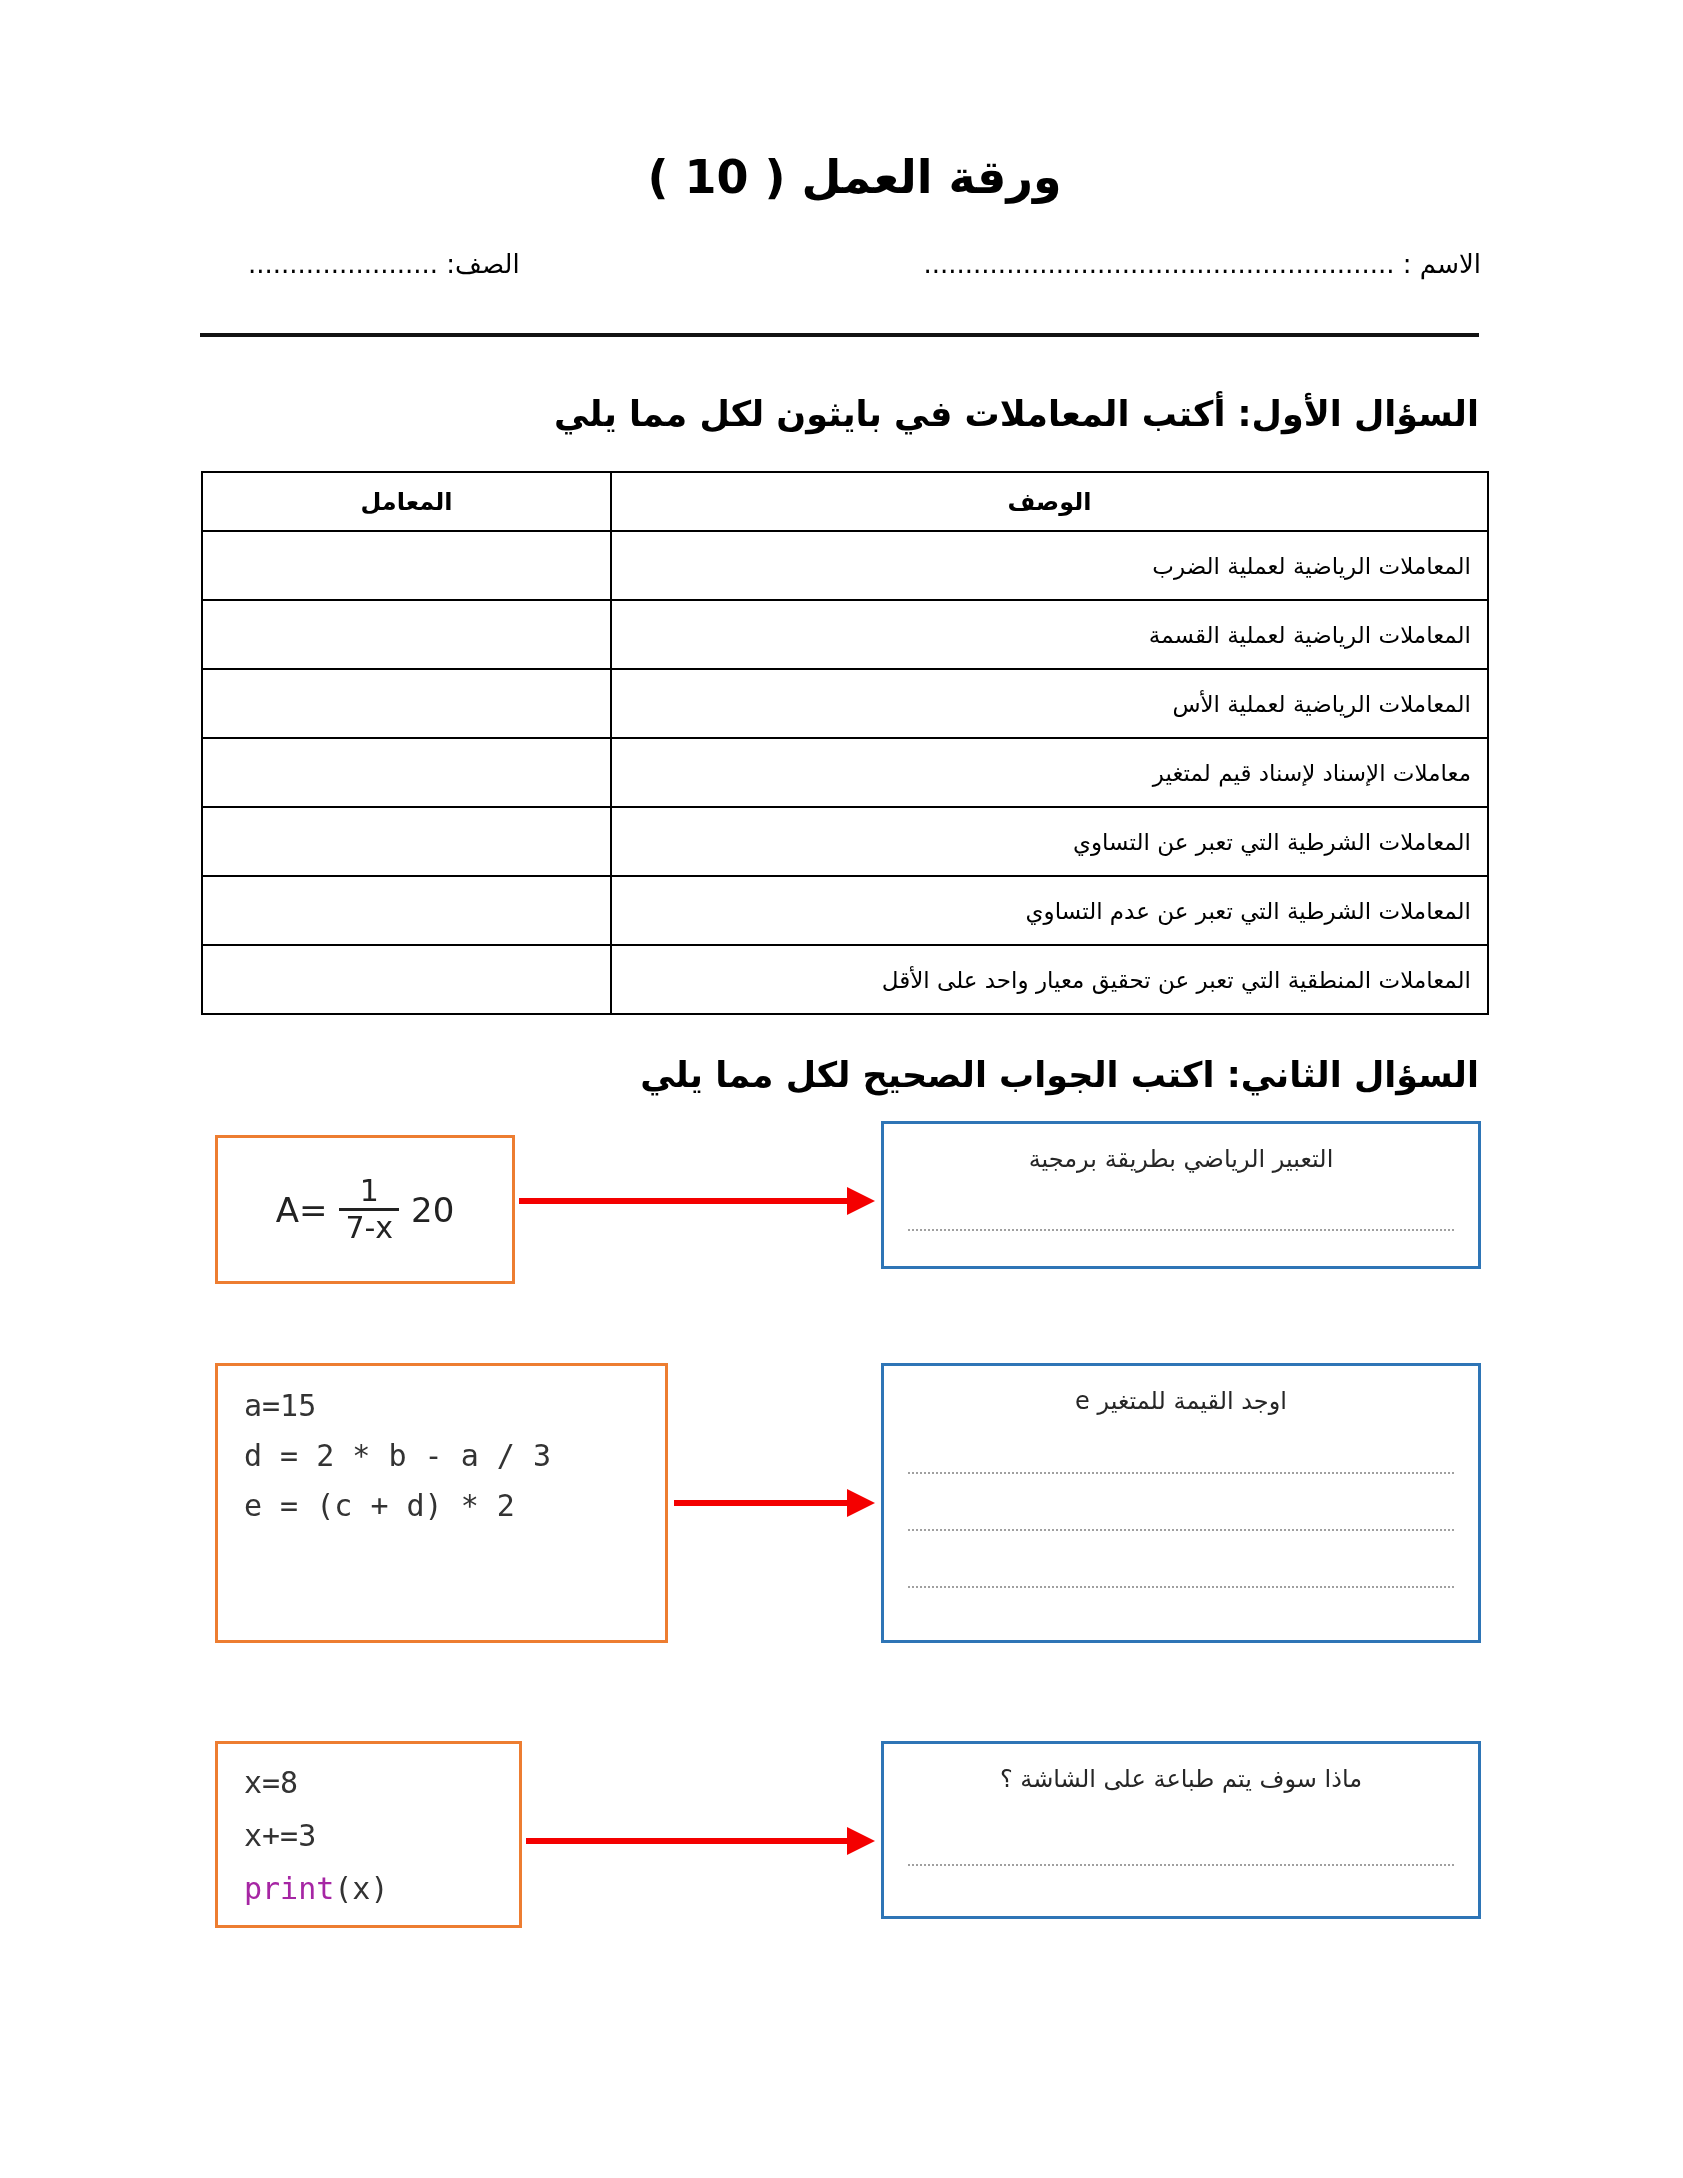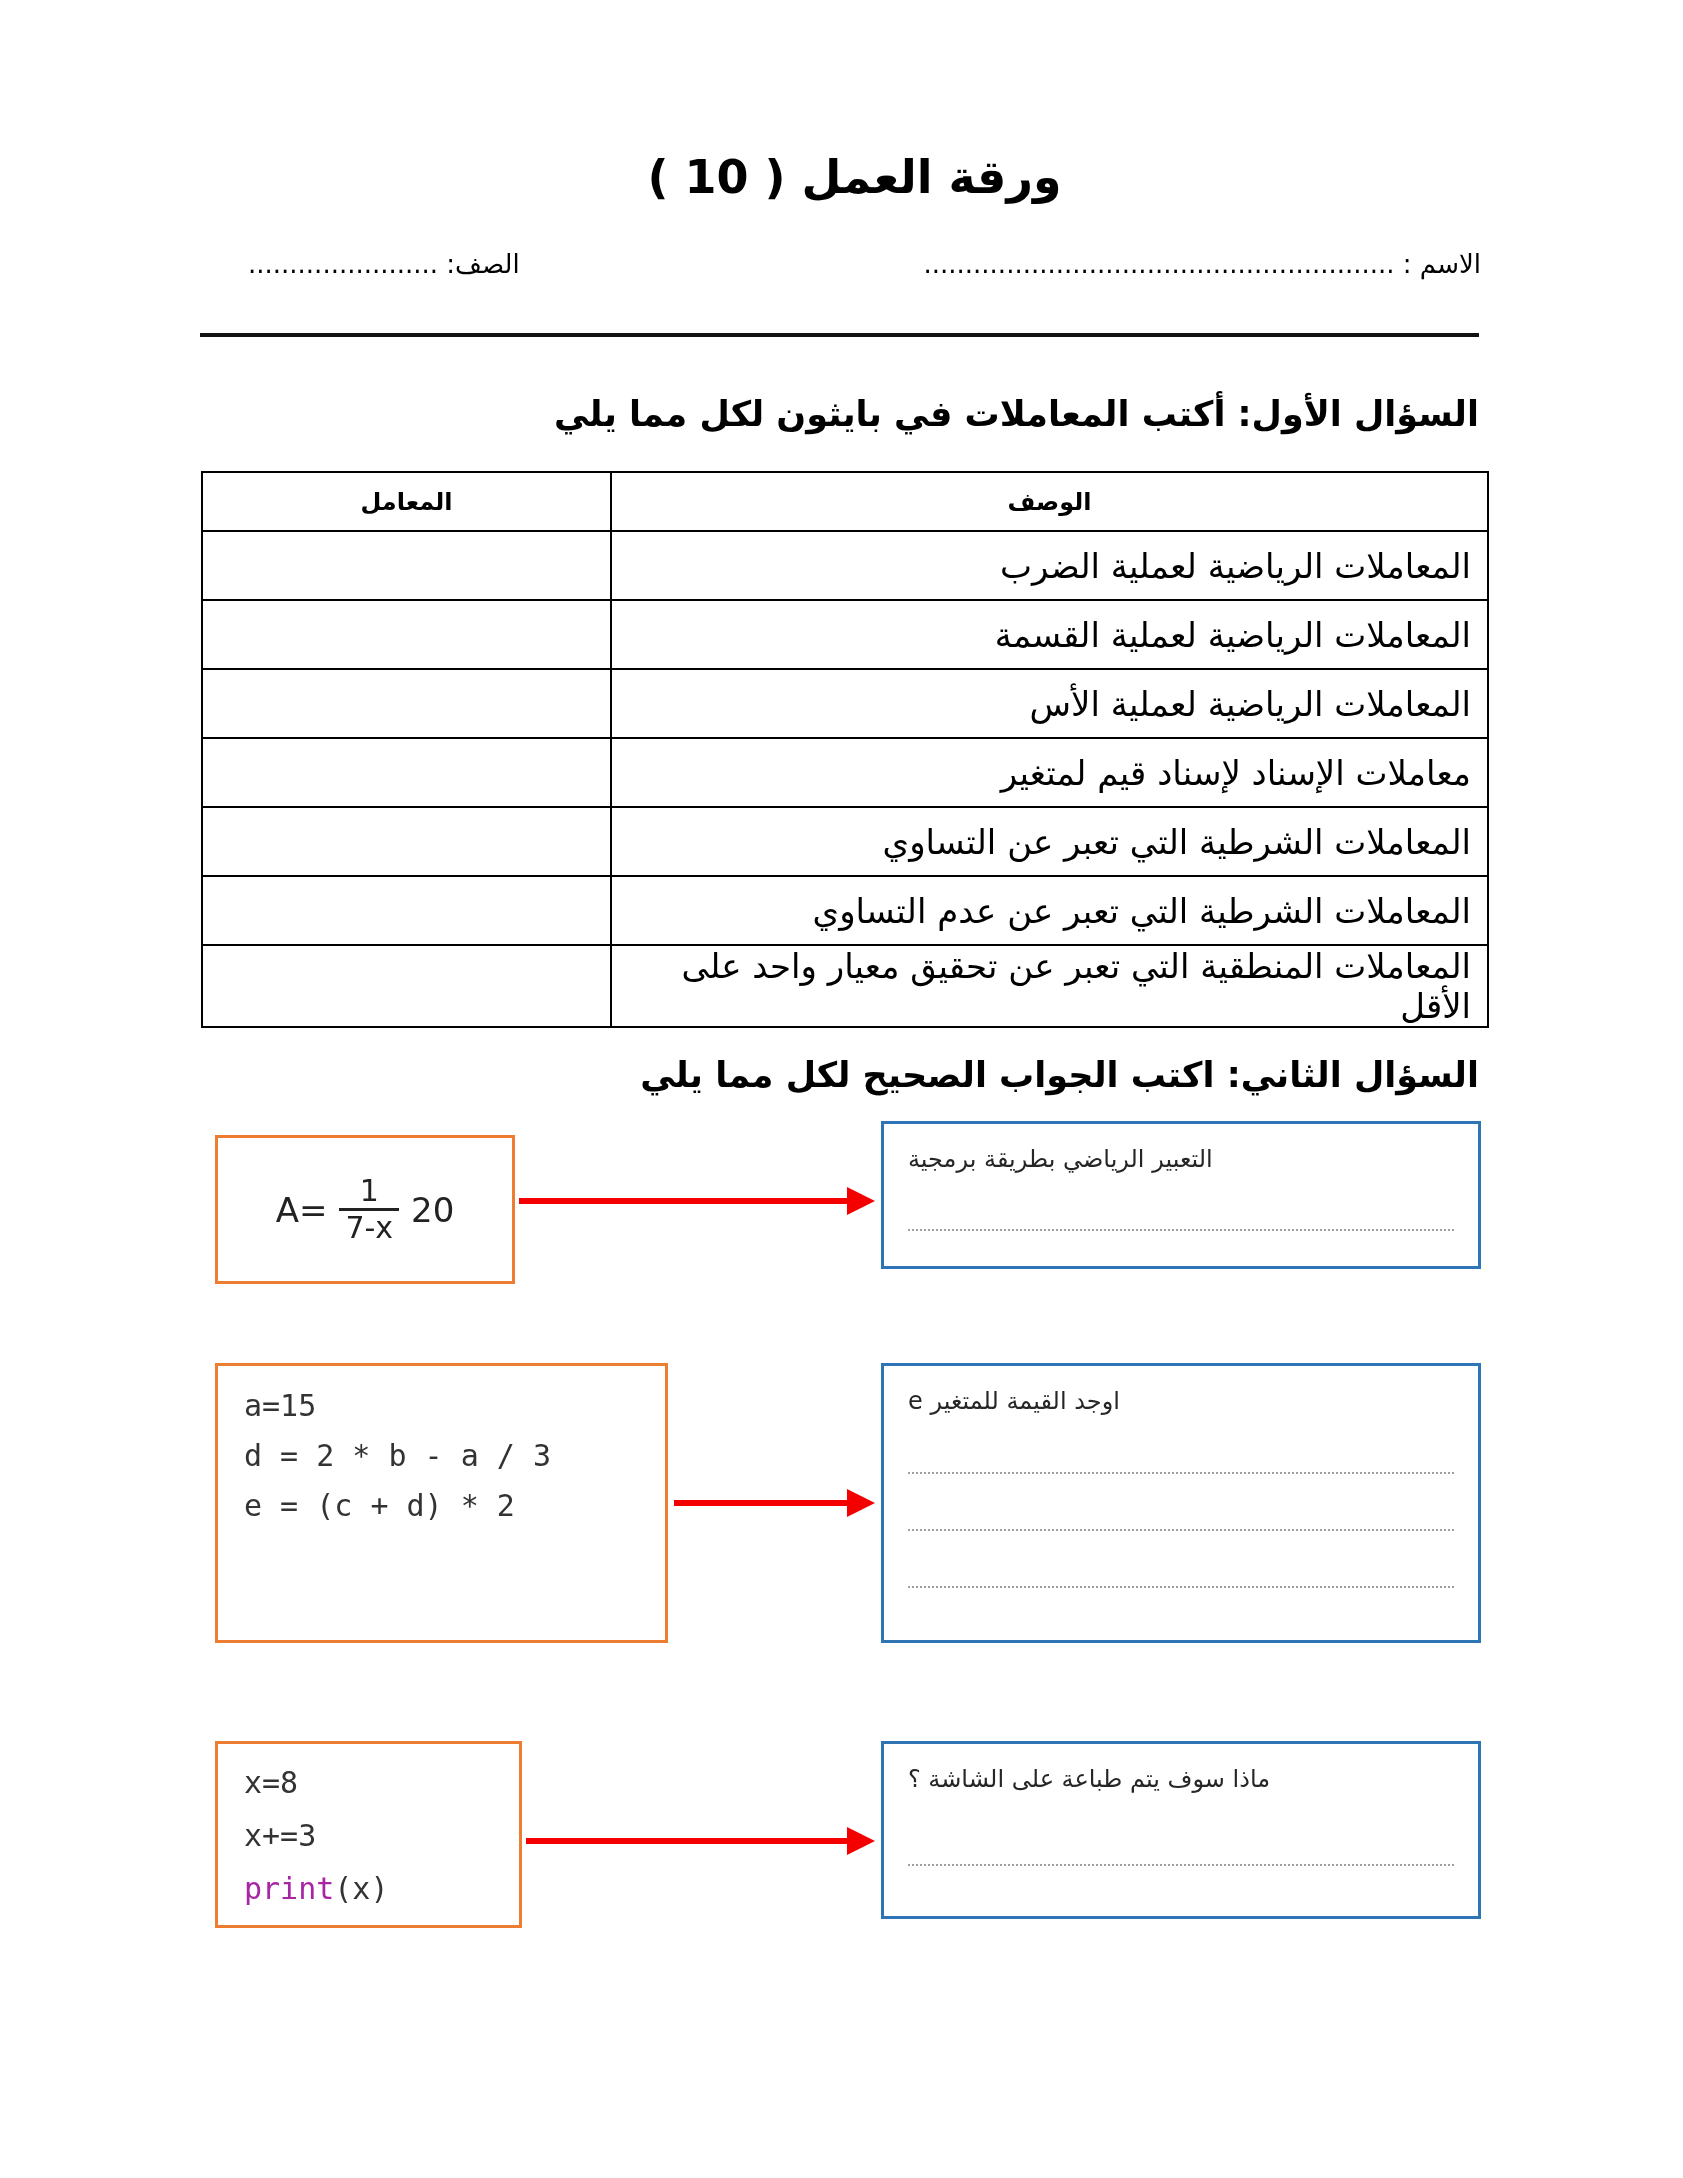--- a/index.html
+++ b/index.html
@@ -18,21 +18,21 @@
   
   .q-heading {position:absolute; right:204px; margin:0; font-size:35px; font-weight:bold;}
   .q1 {top:394px;}
   .q2 {top:1055px;}
 
   
   .ops-table {position:absolute; top:471px; left:201px; width:1278px;
     border-collapse:collapse; table-layout:fixed;}
   .ops-table th, .ops-table td {border:2px solid #000;}
   .ops-table th {font-size:24px; font-weight:bold; height:55px; text-align:center;}
-  .ops-table td {height:65px; font-size:34px;}
+  .ops-table td {height:65px; font-size:23px;}
   .desc-col {width:873px;}
   .op-col {width:405px;}
   .desc-cell {text-align:right; padding:0 16px;}
   .op-cell {background:#fff;}
 
   
   .src-box {position:absolute; border:3px solid var(--orange-border,#ED7D31);
     background:#fff; box-sizing:border-box;}
   .formula-box {left:215px; top:1135px; width:300px; height:149px;
     display:flex; align-items:center; justify-content:center;}
@@ -47,21 +47,21 @@
   .code3 {left:215px; top:1741px; width:307px; height:187px; padding:12px 26px;}
   .code3 .code-line {font-size:30px; line-height:53px; white-space:pre;}
   .kw {color:var(--print-keyword,#A626A4);}
 
   
   .ans-box {position:absolute; border:3px solid var(--blue-border,#2E75B6);
     box-sizing:border-box; padding:20px 24px; background:#fff;}
   .ans1 {left:881px; top:1121px; width:600px; height:148px;}
   .ans2 {left:881px; top:1363px; width:600px; height:280px;}
   .ans3 {left:881px; top:1741px; width:600px; height:178px;}
-  .prompt {font-size:24px; color:#262626; text-align:left; line-height:1.3;}
+  .prompt {font-size:24px; color:#262626; text-align:center; line-height:1.3;}
   .dotline {border-bottom:2px dotted #a0a0a0; height:0;}
   .ans1 .dotline {margin-top:54px;}
   .ans2 .dotline {margin-top:55px;}
   .ans3 .dotline {margin-top:69px;}
 
   
   .arrow {position:absolute; height:28px;}
   .arrow-line {position:absolute; left:0; right:26px; top:11px; height:6px;
     background:var(--arrow-red,#F40000);}
   .arrow-head {position:absolute; right:0; top:0; width:0; height:0;

